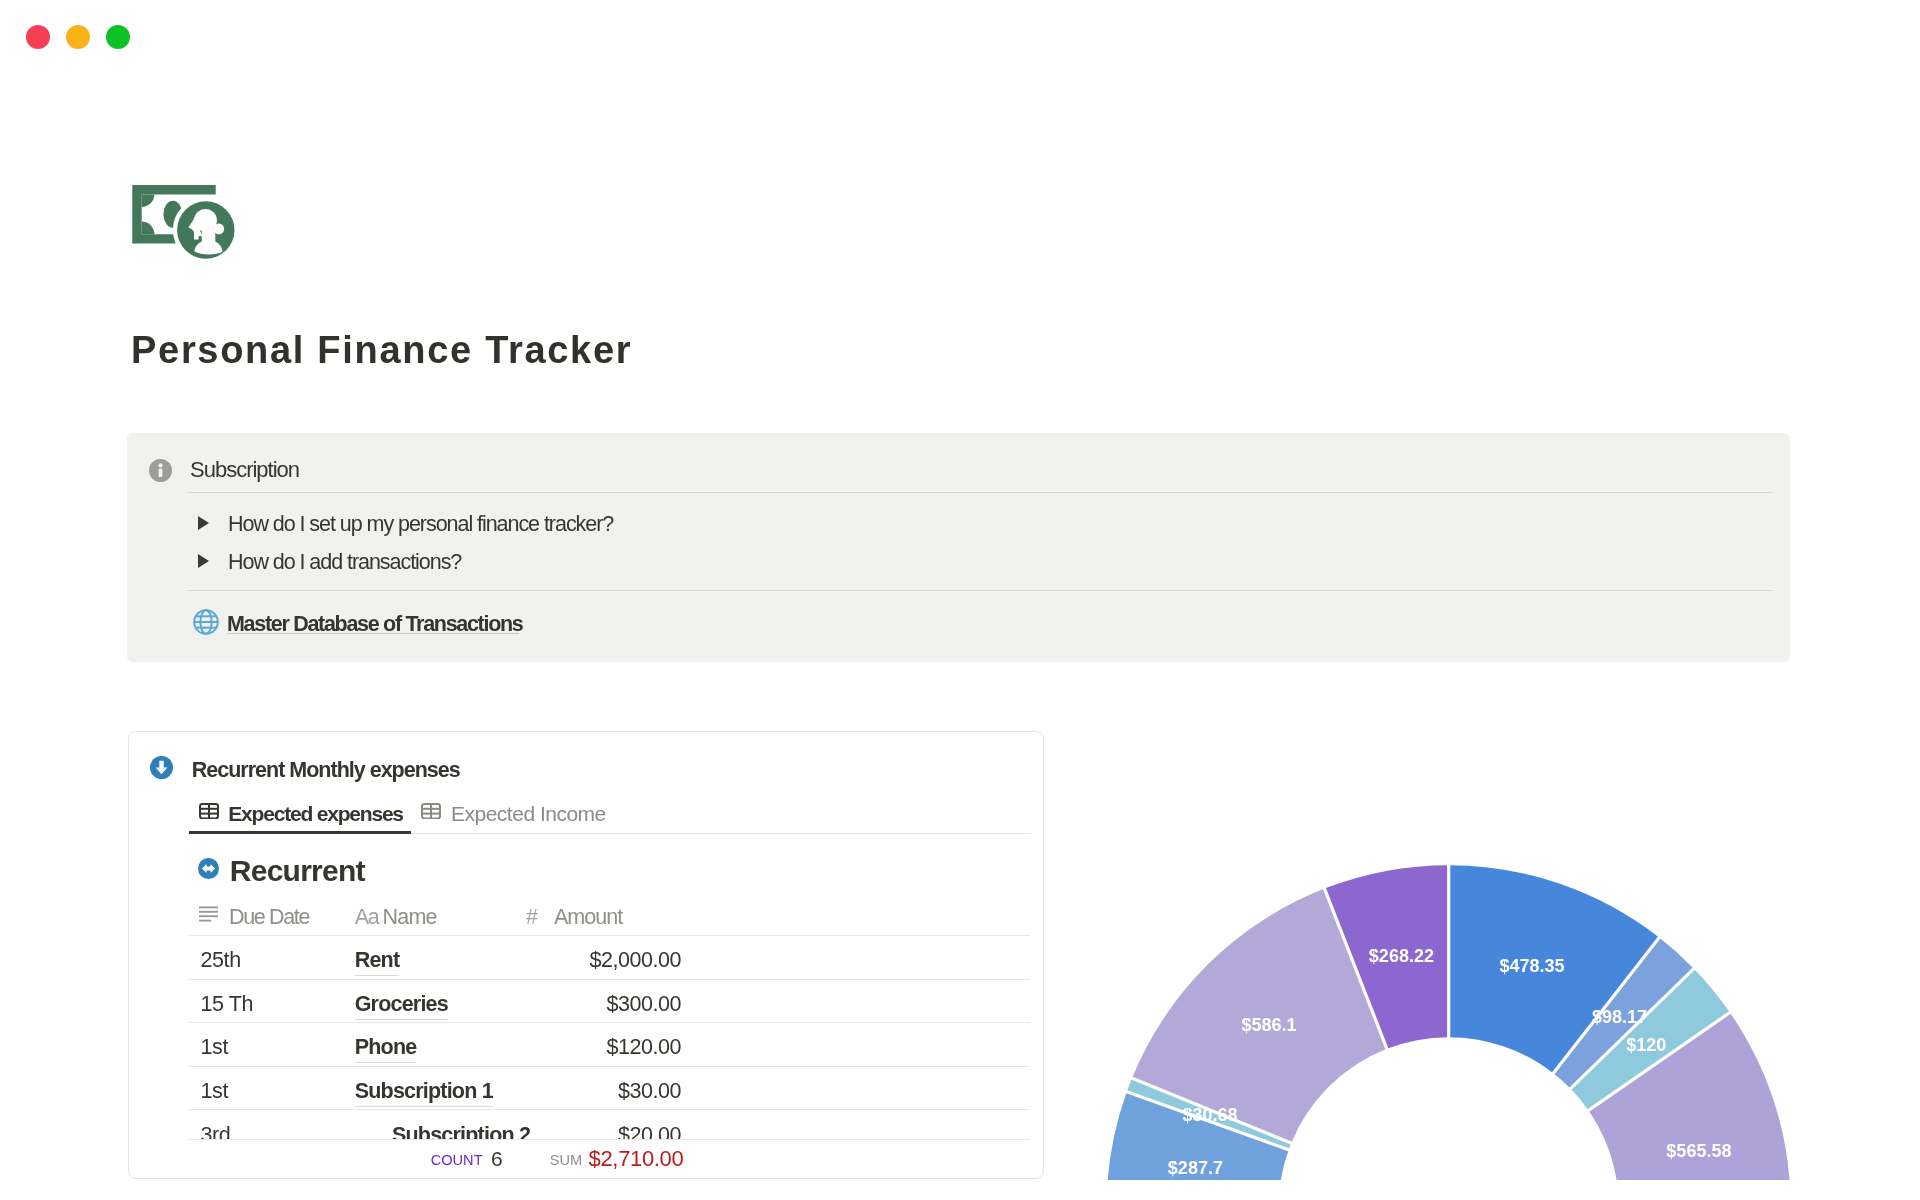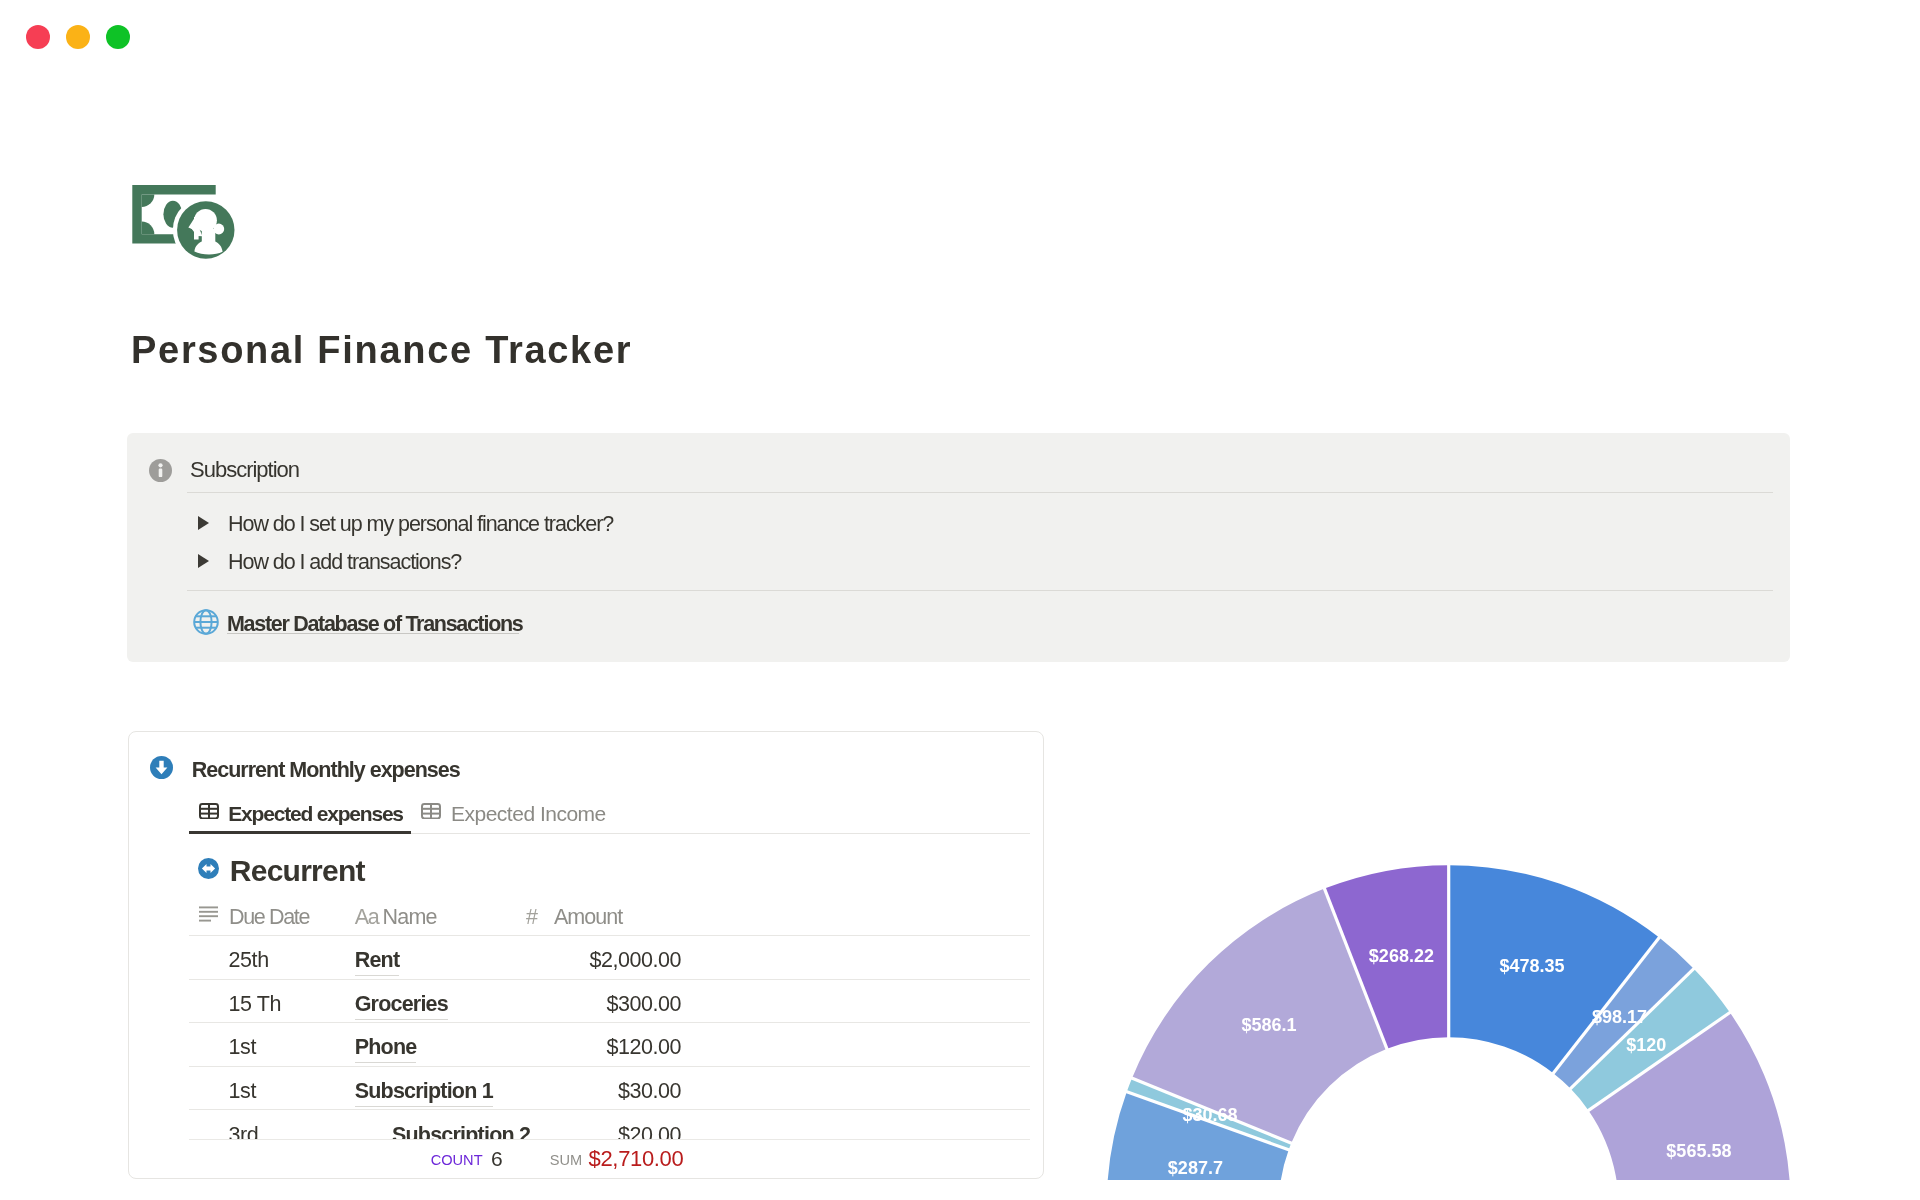--- a/index.html
+++ b/index.html
@@ -119,21 +119,21 @@
   <div class="abs rowname" style="left:354.7px; top:95.3px;">Phone</div>
   <div class="abs rowamt" style="top:95.3px;">$120.00</div>
   <div class="abs rowtxt" style="left:200.6px; top:138.9px;">1st</div>
   <div class="abs rowname" style="left:354.7px; top:138.9px;">Subscription 1</div>
   <div class="abs rowamt" style="top:138.9px;">$30.00</div>
   <div class="abs rowtxt" style="left:200.6px; top:182.6px;">3rd</div>
   <div class="abs rowname" style="left:344px; top:182.6px;margin-left:48px;">Subscription 2</div>
   <div class="abs rowamt" style="top:182.6px;">$20.00</div>
 </div>
 <style>
-  .rowtxt { font-size:21.5px; letter-spacing:-0.45px; color:#37352f;margin-left:28px; }
+  .rowtxt { font-size:21.5px; letter-spacing:-0.45px; color:#37352f; }
   .rowname { font-size:21.5px; letter-spacing:-0.8px; color:#37352f; font-weight:700; border-bottom:1.4px solid #d9d8d4; padding-bottom:2px; }
   .rowamt { font-size:21.5px; letter-spacing:-0.45px; color:#37352f; right:419px; }
 </style>
 <div class="abs" style="left:188.5px; top:1138.6px; width:841px; height:1px; background:#eae9e6;"></div>
 
 <div class="abs" style="left:430.7px; top:1152px; font-size:14.6px; color:#6d28d9; letter-spacing:0;">COUNT</div>
 <div class="abs" style="left:491px; top:1147px; font-size:21px; color:#37352f;">6</div>
 <div class="abs" style="left:549.7px; top:1152px; font-size:14.6px; color:#908f8a; letter-spacing:0;">SUM</div>
 <div class="abs" style="left:588.6px; top:1146px; font-size:22px; color:#b91c1c; font-weight:500; letter-spacing:-0.35px;">$2,710.00</div>
 

